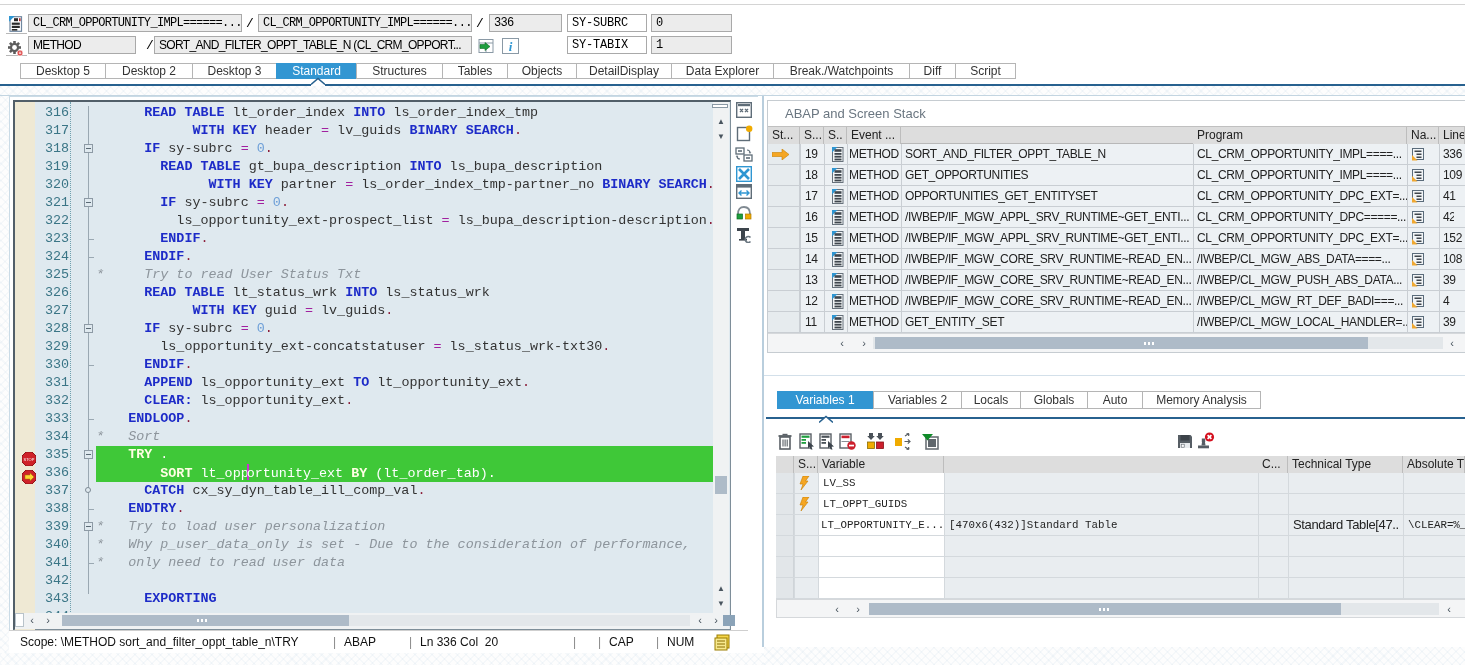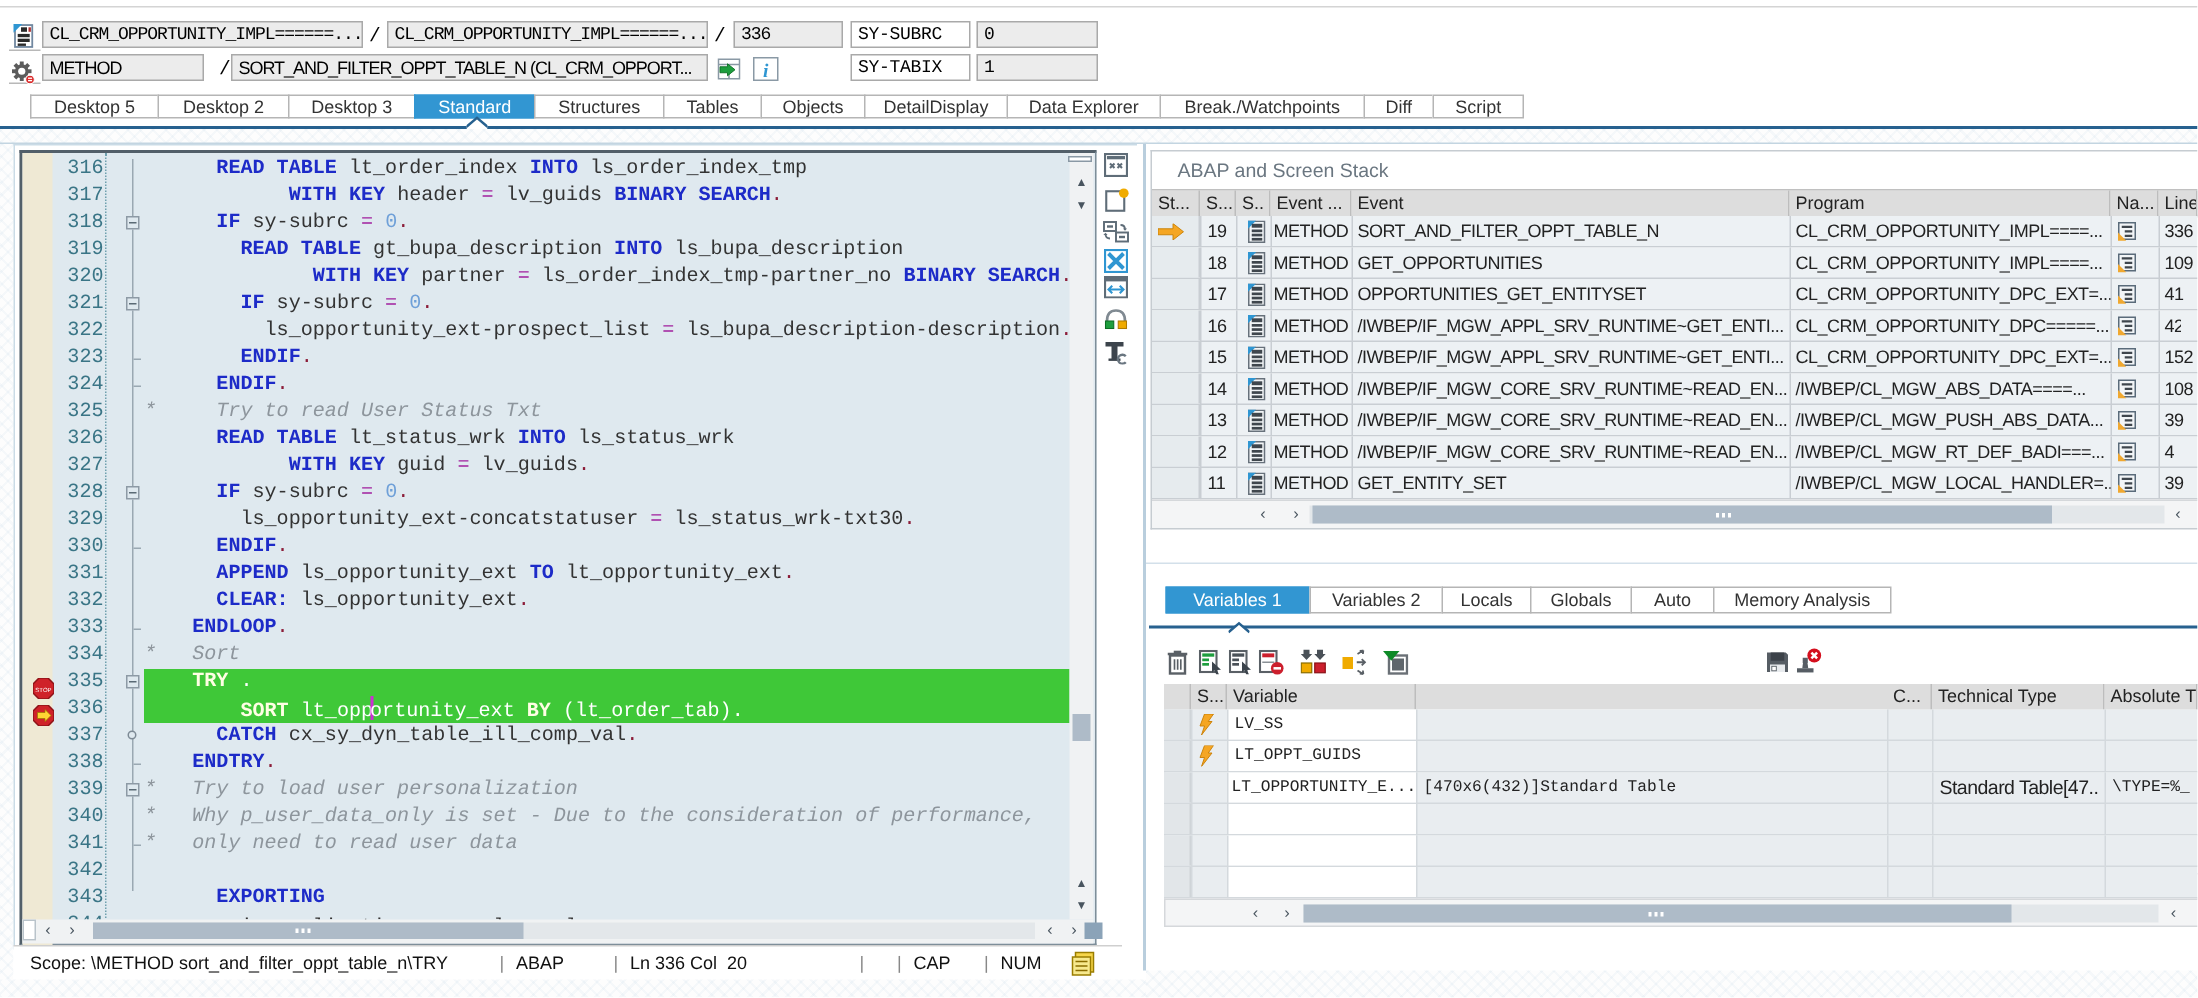--- a/index.html
+++ b/index.html
@@ -322,21 +322,20 @@
   <div class="abs" style="left:762px;top:96px;width:2px;height:551px;background:#b9cedd;"></div>
 
   <div id="stack" class="abs" style="left:767px;top:100px;width:698px;height:253px;">
   <div class="abs" style="left:0;top:0;width:698px;height:253px;border:1px solid #c6ccd1;border-right:none;background:#fff;"></div>
   <div class="abs" style="left:18px;top:6px;font-size:13px;color:#6a7680;">ABAP and Screen Stack</div>
   <div class="abs" style="left:1px;top:26px;width:697px;height:18px;background:#dddddd;border-top:1px solid #c0c0c0;border-bottom:1px solid #b8b8b8;"></div>
   <div class="hdrcell" style="left:1px;top:27px;width:32px;">St...</div>
   <div class="hdrcell" style="left:33px;top:27px;width:24px;">S...</div>
   <div class="hdrcell" style="left:57px;top:27px;width:23px;">S..</div>
   <div class="hdrcell" style="left:80px;top:27px;width:54px;">Event ...</div>
-  <div class="hdrcell" style="left:134px;top:27px;width:292px;">Event</div>
   <div class="hdrcell" style="left:426px;top:27px;width:214px;">Program</div>
   <div class="hdrcell" style="left:640px;top:27px;width:32px;">Na...</div>
   <div class="hdrcell" style="left:672px;top:27px;width:26px;">Line</div>
   <div class="abs" style="left:1px;top:44px;width:697px;height:21px;border-bottom:1px solid #c9ced3;background:#edf1f4;"></div>
   <div class="abs" style="left:1px;top:44px;width:32px;height:20px;background:#e6ebee;border-right:1px solid #c9ced3;"></div>
   <svg class="abs" style="left:5px;top:49px;" width="18" height="11" viewBox="0 0 18 11">
         <polygon points="0,3.5 10,3.5 10,0 17,5.5 10,11 10,7.5 0,7.5" fill="#f5a623" stroke="#c77f00" stroke-width="0.6"></polygon>
       </svg>
   <div class="abs" style="left:33px;top:44px;width:1px;height:21px;background:#c9ced3;"></div>
   <div class="abs" style="left:57px;top:44px;width:1px;height:21px;background:#c9ced3;"></div>
@@ -722,21 +721,21 @@
   <div class="abs" style="left:52px;top:130px;width:126px;height:20px;background:#fff;"></div>
   <div class="abs" style="left:28px;top:130px;width:1px;height:21px;background:#d4d9dd;"></div>
   <div class="abs" style="left:52px;top:130px;width:1px;height:21px;background:#d4d9dd;"></div>
   <div class="abs" style="left:178px;top:130px;width:1px;height:21px;background:#d4d9dd;"></div>
   <div class="abs" style="left:492px;top:130px;width:1px;height:21px;background:#d4d9dd;"></div>
   <div class="abs" style="left:522px;top:130px;width:1px;height:21px;background:#d4d9dd;"></div>
   <div class="abs" style="left:637px;top:130px;width:1px;height:21px;background:#d4d9dd;"></div>
   <div class="cell mono vm" style="left:53px;top:130px;width:125px;padding-left:2px;">LT_OPPORTUNITY_E...</div>
   <div class="cell mono vm" style="left:179px;top:130px;width:313px;">[470x6(432)]Standard Table</div>
   <div class="cell" style="left:523px;top:130px;width:114px;font-size:13px;">Standard Table[47..</div>
-  <div class="cell mono vm" style="left:638px;top:130px;width:61px;">\TYPE=%_</div>
+  <div class="cell mono vm" style="left:638px;top:130px;width:61px;">\CLEAR=%_</div>
   <div class="abs" style="left:10px;top:151px;width:689px;height:21px;background:#e9edf0;border-bottom:1px solid #d4d9dd;"></div>
   <div class="abs" style="left:10px;top:151px;width:18px;height:20px;background:#e2e6e9;border-right:1px solid #cfd4d8;"></div>
   <div class="abs" style="left:52px;top:151px;width:126px;height:20px;background:#fff;"></div>
   <div class="abs" style="left:28px;top:151px;width:1px;height:21px;background:#d4d9dd;"></div>
   <div class="abs" style="left:52px;top:151px;width:1px;height:21px;background:#d4d9dd;"></div>
   <div class="abs" style="left:178px;top:151px;width:1px;height:21px;background:#d4d9dd;"></div>
   <div class="abs" style="left:492px;top:151px;width:1px;height:21px;background:#d4d9dd;"></div>
   <div class="abs" style="left:522px;top:151px;width:1px;height:21px;background:#d4d9dd;"></div>
   <div class="abs" style="left:637px;top:151px;width:1px;height:21px;background:#d4d9dd;"></div>
   <div class="abs" style="left:10px;top:172px;width:689px;height:21px;background:#e9edf0;border-bottom:1px solid #d4d9dd;"></div>

